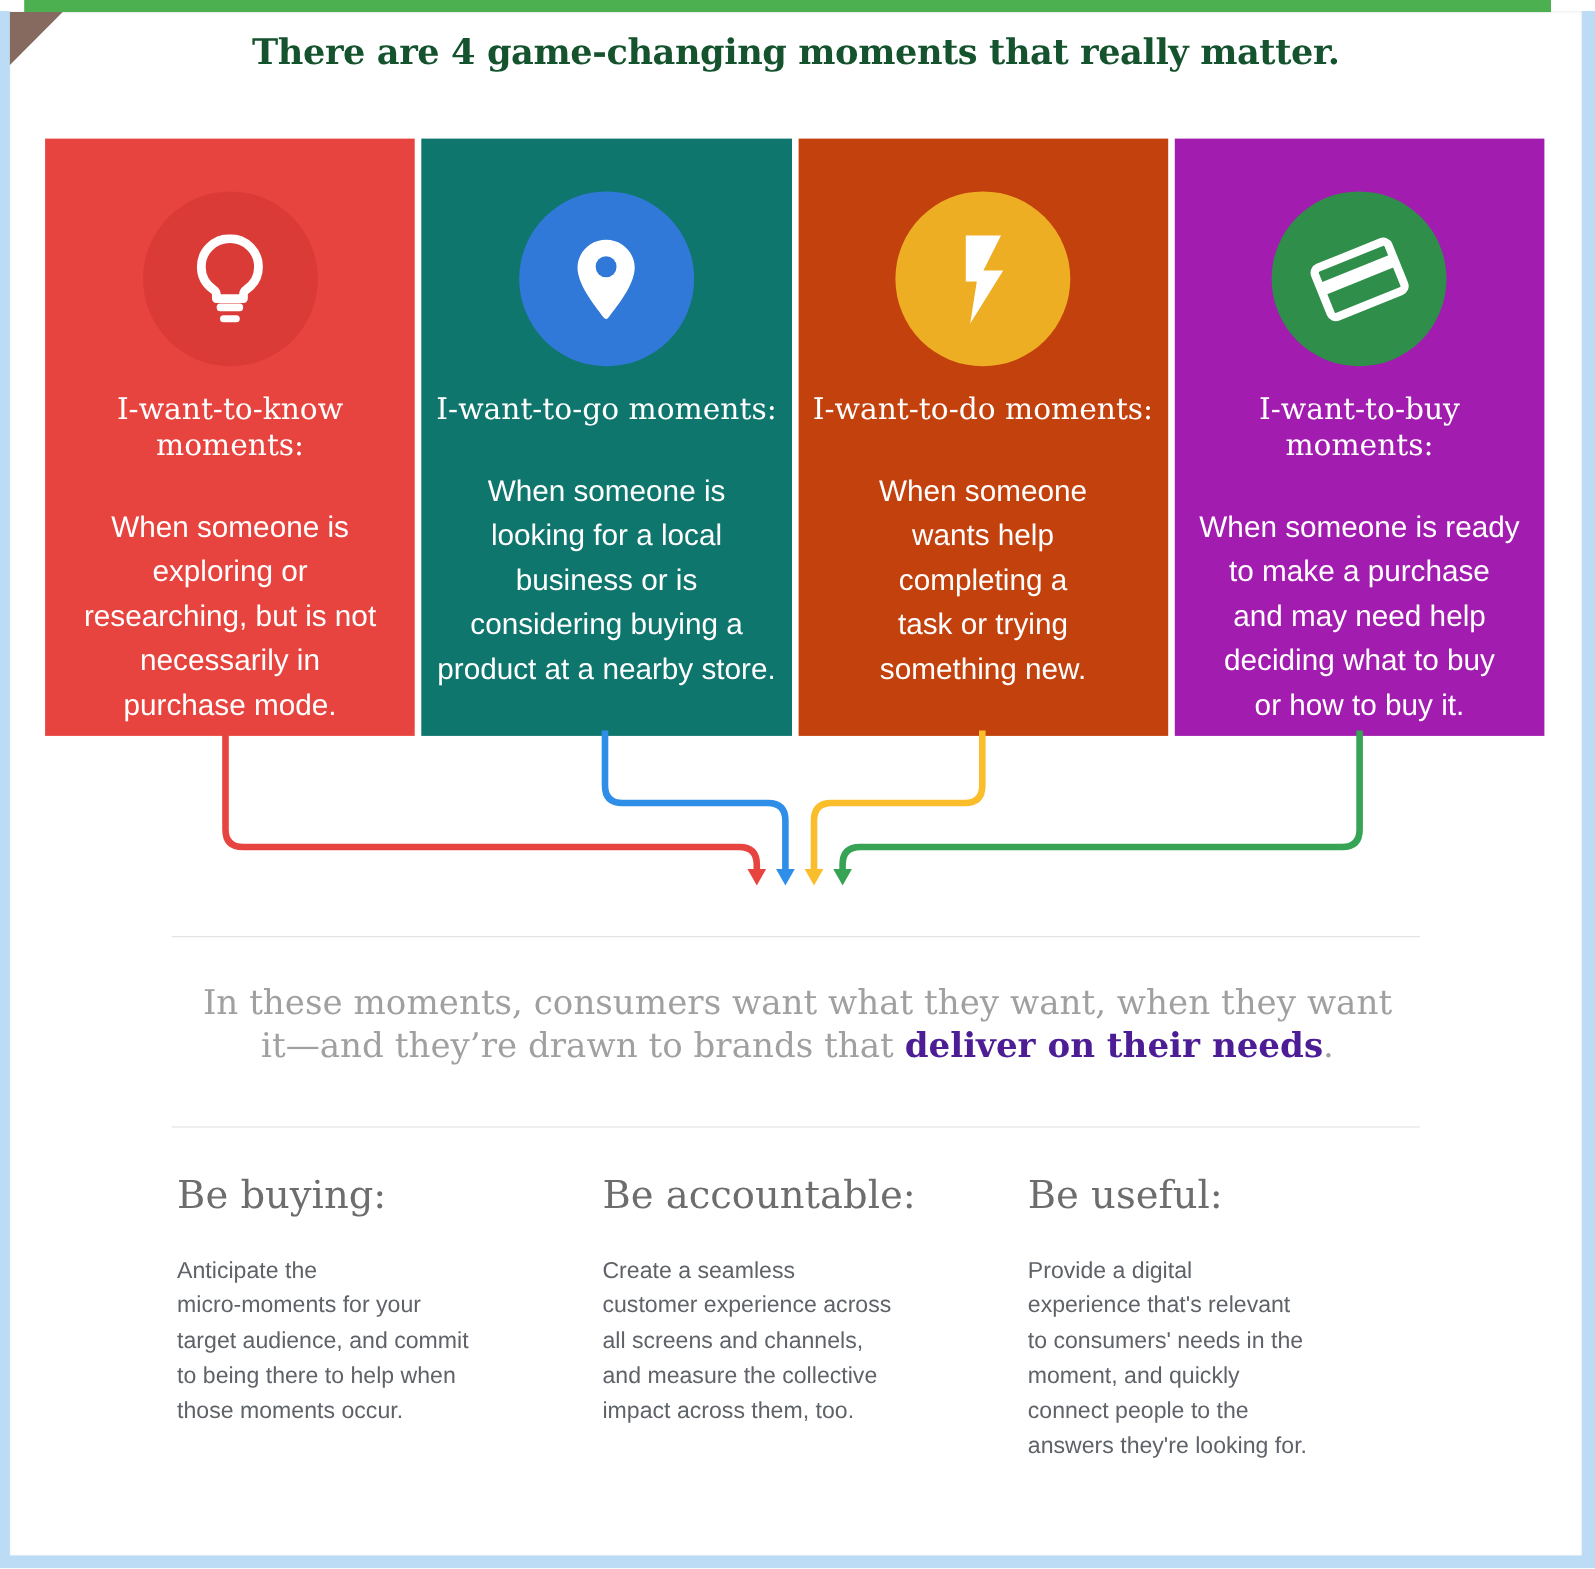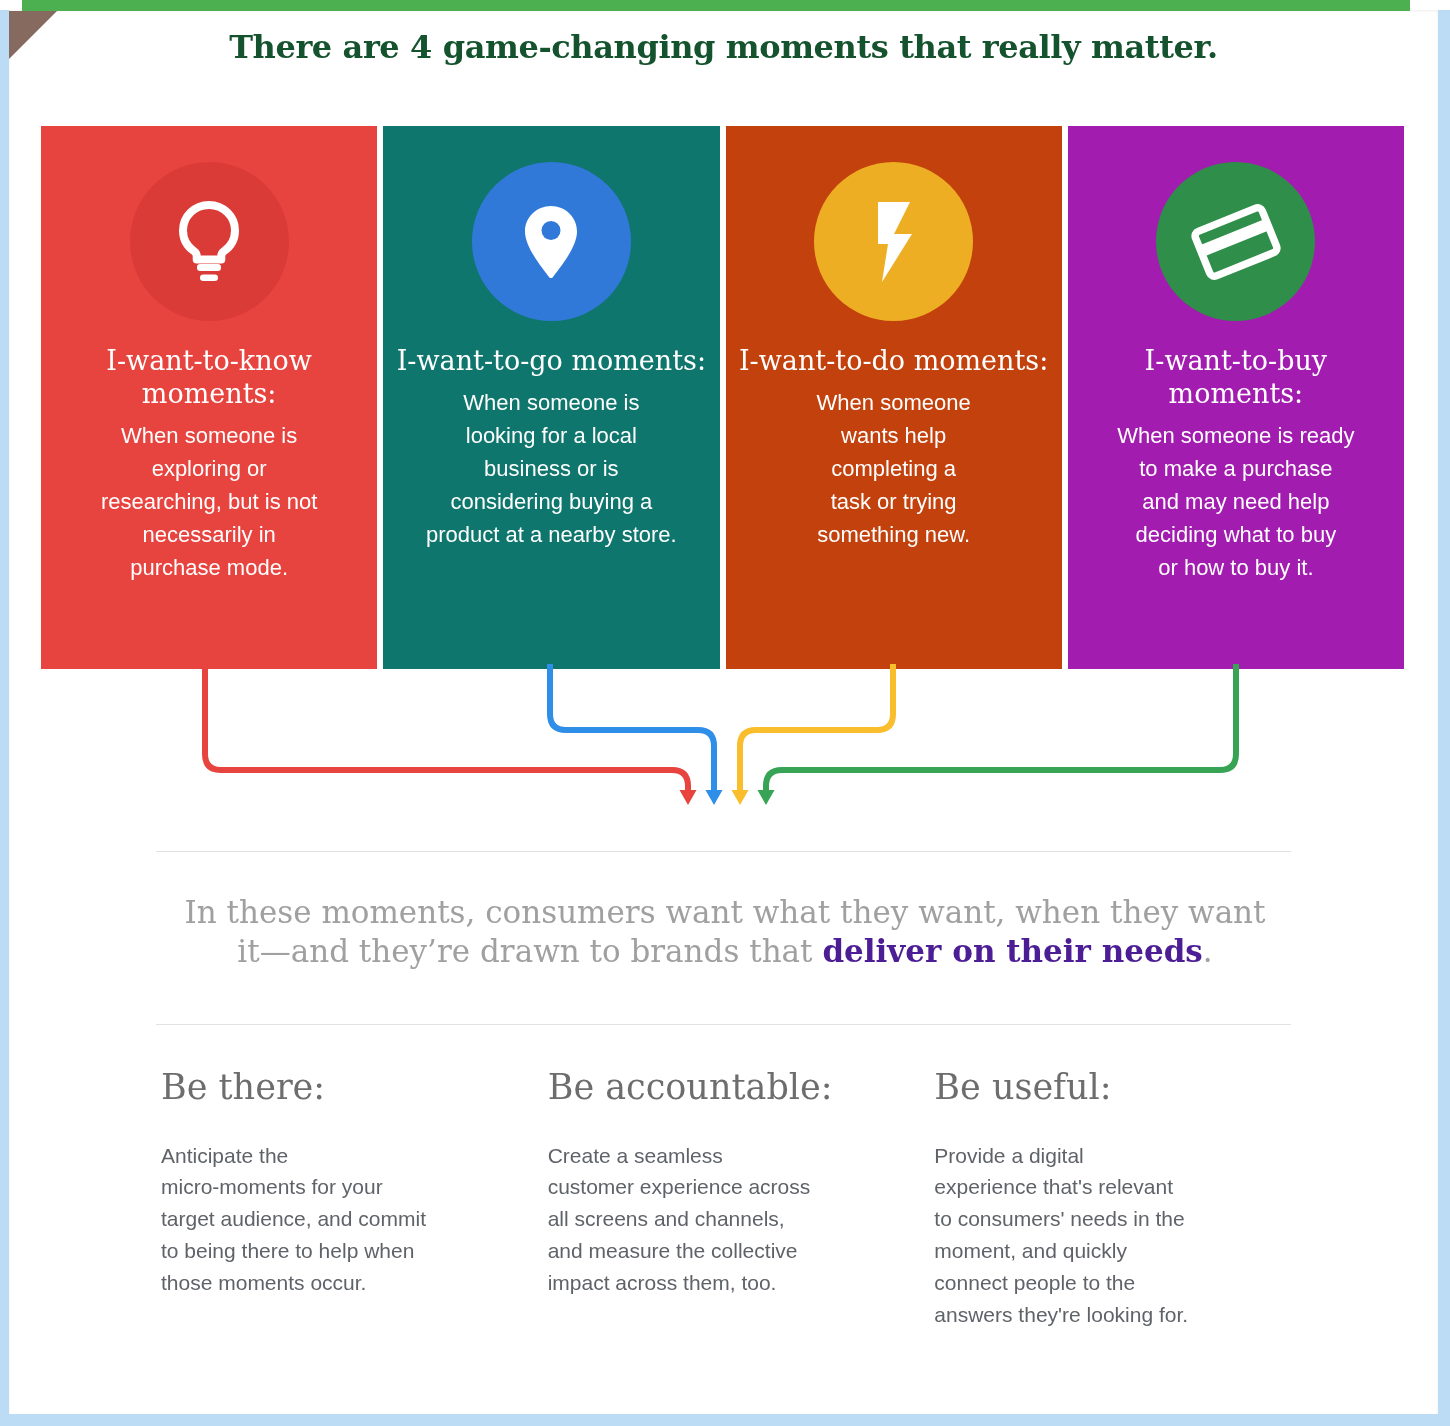--- a/index.html
+++ b/index.html
@@ -91,21 +91,21 @@
     left: 41px;
     top: 126px;
     width: 1363px;
     height: 543px;
     display: flex;
     gap: 6px;
   }
   .card {
     flex: 1 1 0;
     position: relative;
-    padding-top: 36px;
+    padding-top: 48px;
     box-sizing: border-box;
   }
   .card-red    { background: #e8443f; }
   .card-blue   { background: #0f766e; }
   .card-yellow { background: #c2410c; }
   .card-green  { background: #a21caf; }
 
   .icon-circle {
     width: 159px;
     height: 159px;
@@ -125,24 +125,24 @@
   .card-heading {
     margin-top: 24px;
     text-align: center;
     font-family: "DejaVu Serif", "Liberation Serif", serif;
     font-size: 27px;
     line-height: 1.22;
     color: #ffffff;
     padding: 0 8px;
   }
   .card-body {
-    margin-top: 8px;
+    margin-top: 36px;
     text-align: center;
     font-family: "Liberation Sans", sans-serif;
-    font-size: 22px;
+    font-size: 27px;
     line-height: 1.50;
     color: #ffffff;
     padding: 0 14px;
     white-space: pre-line;
   }
 
   
   .connectors {
     position: absolute;
     left: 0;
@@ -316,21 +316,21 @@
 
   <div class="rule rule-top"></div>
 
   <div class="pull-quote"><span>In these moments, consumers want what they want, when they want it—and they’re drawn to brands that </span><b>deliver on their needs</b><span>.</span></div>
 
   <div class="rule rule-bottom"></div>
 
   <div class="columns">
 
     <div class="col">
-      <div class="col-heading">Be there:</div>
+      <div class="col-heading">Be buying:</div>
       <div class="col-body">Anticipate the
 micro-moments for your
 target audience, and commit
 to being there to help when
 those moments occur.</div>
     </div>
 
     <div class="col">
       <div class="col-heading">Be accountable:</div>
       <div class="col-body">Create a seamless

